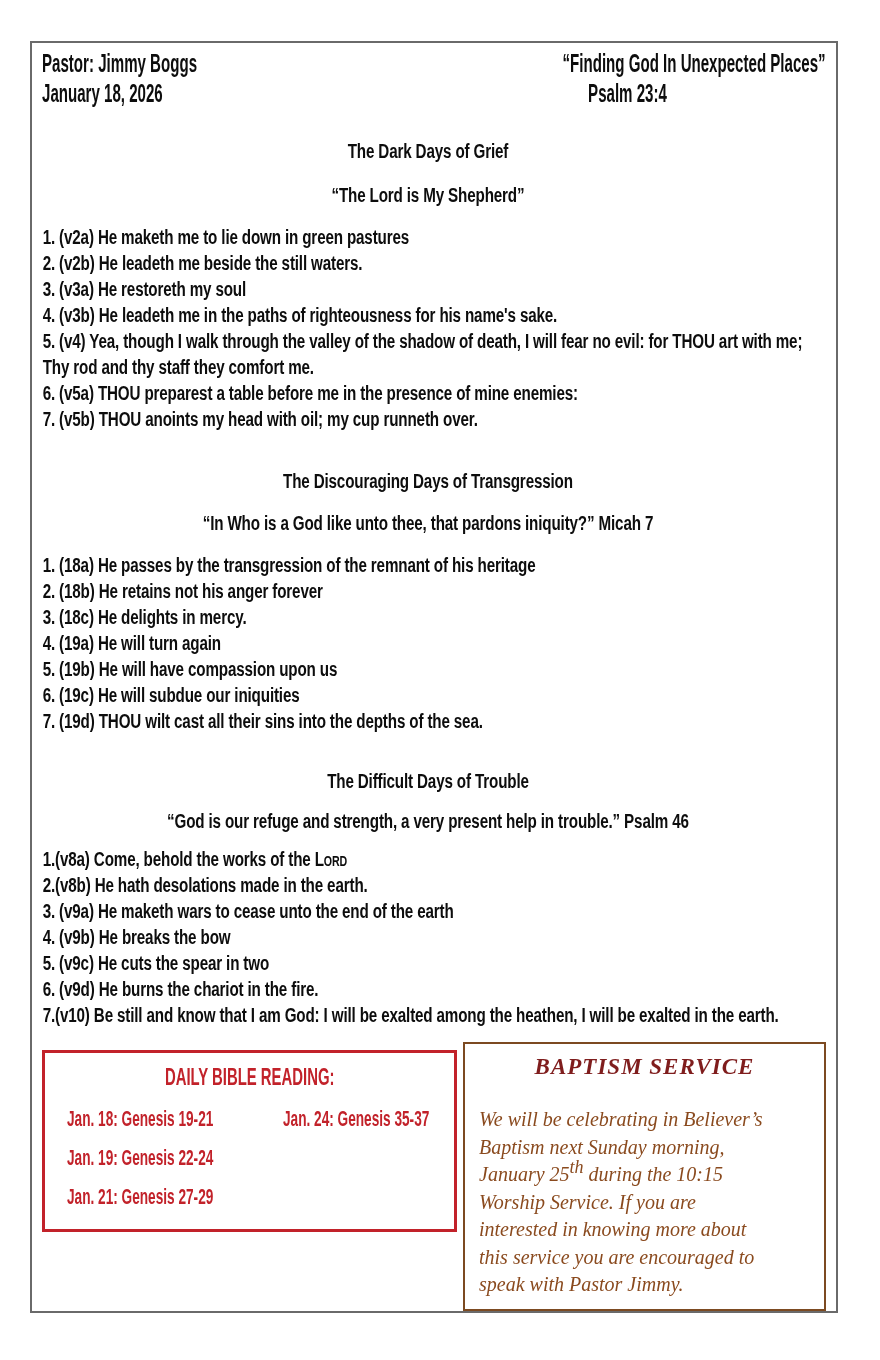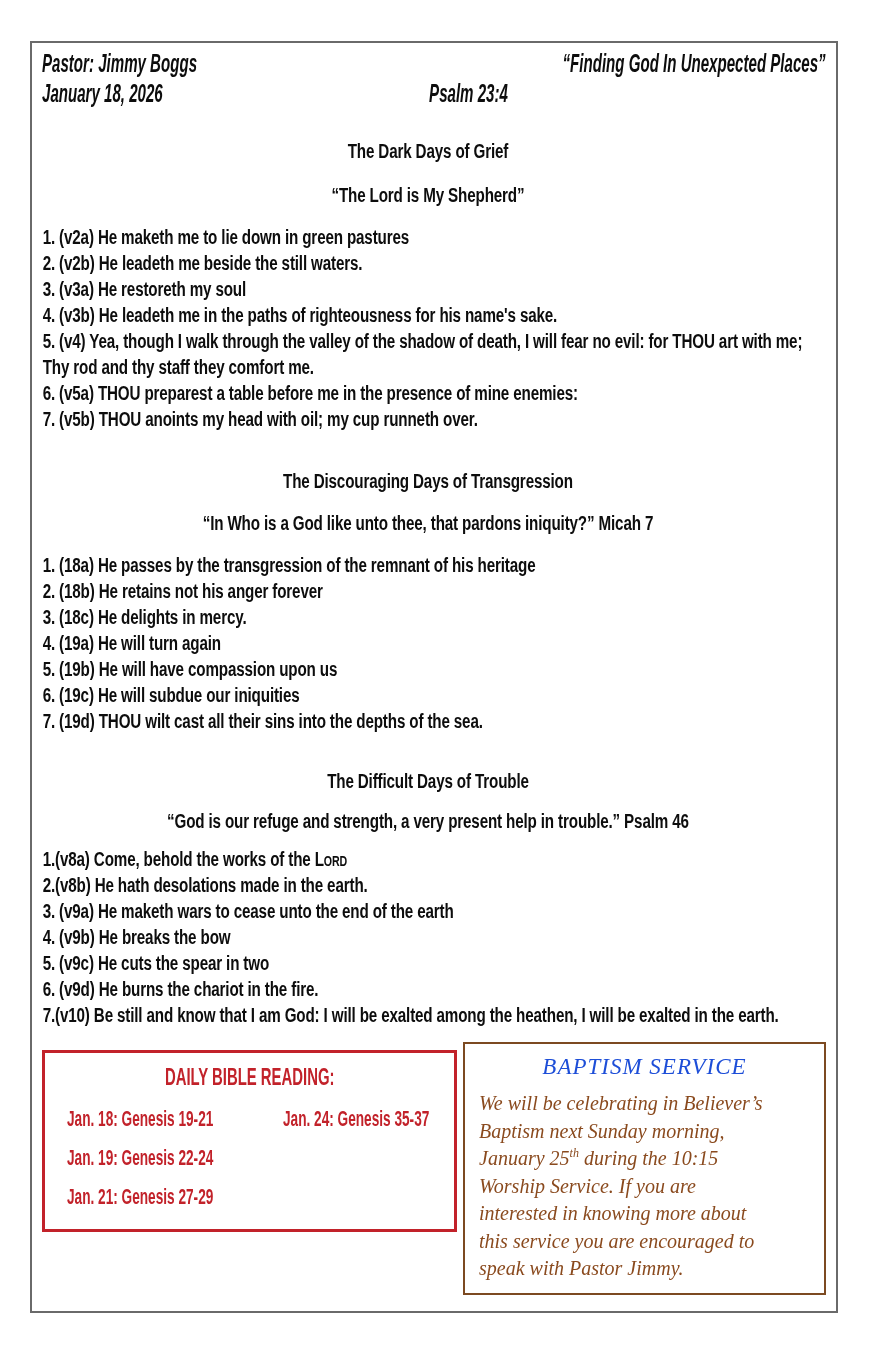--- a/index.html
+++ b/index.html
@@ -2,25 +2,25 @@
 <html><head>
 <meta charset="utf-8">
 <style>
   html,body{margin:0;padding:0;background:#fff;}
   body{width:880px;height:1360px;position:relative;overflow:hidden;
        font-family:"Liberation Sans",sans-serif;color:#0d0d0d;}
   .sheet{position:absolute;left:30px;top:41px;width:808px;height:1272px;
          box-sizing:border-box;border:2px solid #6a6a6a;background:#fff;overflow:hidden;}
 
   
-  .header{display:flex;justify-content:space-between;padding:7px 10px 0 10px;font-style:italic;}
+  .header{display:flex;justify-content:space-between;padding:7px 10px 0 10px;}
   .hl{line-height:26px;white-space:nowrap;}
   .hfont{display:inline-block;font-weight:bold;font-size:26px;letter-spacing:0;}
   .hleft .hfont{transform:scaleX(0.58);transform-origin:0 50%;}
-  .hright{text-align:left;}
+  .hright{text-align:center;}
   .hright .hfont{transform:scaleX(0.58);transform-origin:100% 50%;}
 
   
   .main{width:1042px;box-sizing:border-box;padding:0 14px;
         transform:scaleX(0.76);transform-origin:0 0;
         font-weight:bold;font-size:20px;letter-spacing:-0.2px;}
   .sec-title{text-align:center;line-height:26px;}
   .sec-sub{text-align:center;line-height:26px;}
   .pts{margin-top:16px;}
   .pt{line-height:26px;}
@@ -44,25 +44,25 @@
   .reading-cols{display:flex;margin-top:4px;padding-left:12px;}
   .rcol1{width:216px;}
   .rcol2{flex:1;}
   .reading-item{line-height:37px;white-space:nowrap;}
   .reading-item span{display:inline-block;font-weight:bold;font-size:22px;color:#c2222a;
                transform:scaleX(0.62);transform-origin:0 50%;}
 
   .baptism-box{flex:1;box-sizing:border-box;border:2px solid #7c4a21;background:#fff;
                padding:8px 14px 10px 14px;
                font-family:"Liberation Serif","DejaVu Serif",serif;font-style:italic;}
-  .baptism-title{text-align:center;color:#1d4ed8;font-size:23px;line-height:30px;
-               letter-spacing:1px;font-weight:normal;}
-  .baptism-body{margin-top:8px;color:#8a4a1e;font-size:20px;line-height:27.5px;
+  .baptism-title{text-align:center;color:#7f1d1d;font-size:23px;line-height:30px;
+               letter-spacing:1px;font-weight:bold;}
+  .baptism-body{margin-top:24px;color:#8a4a1e;font-size:20px;line-height:27.5px;
                white-space:pre-line;}
-  .baptism-body sup{font-size:12px;line-height:0;}
+  .baptism-body sup{font-size:18px;line-height:0;}
 </style>
 </head>
 <body>
 
 <div class="sheet">
 
   <div class="header">
     <div class="hleft">
       <div class="hl"><span class="hfont">Pastor: Jimmy Boggs</span></div>
       <div class="hl"><span class="hfont">January 18, 2026</span></div>

